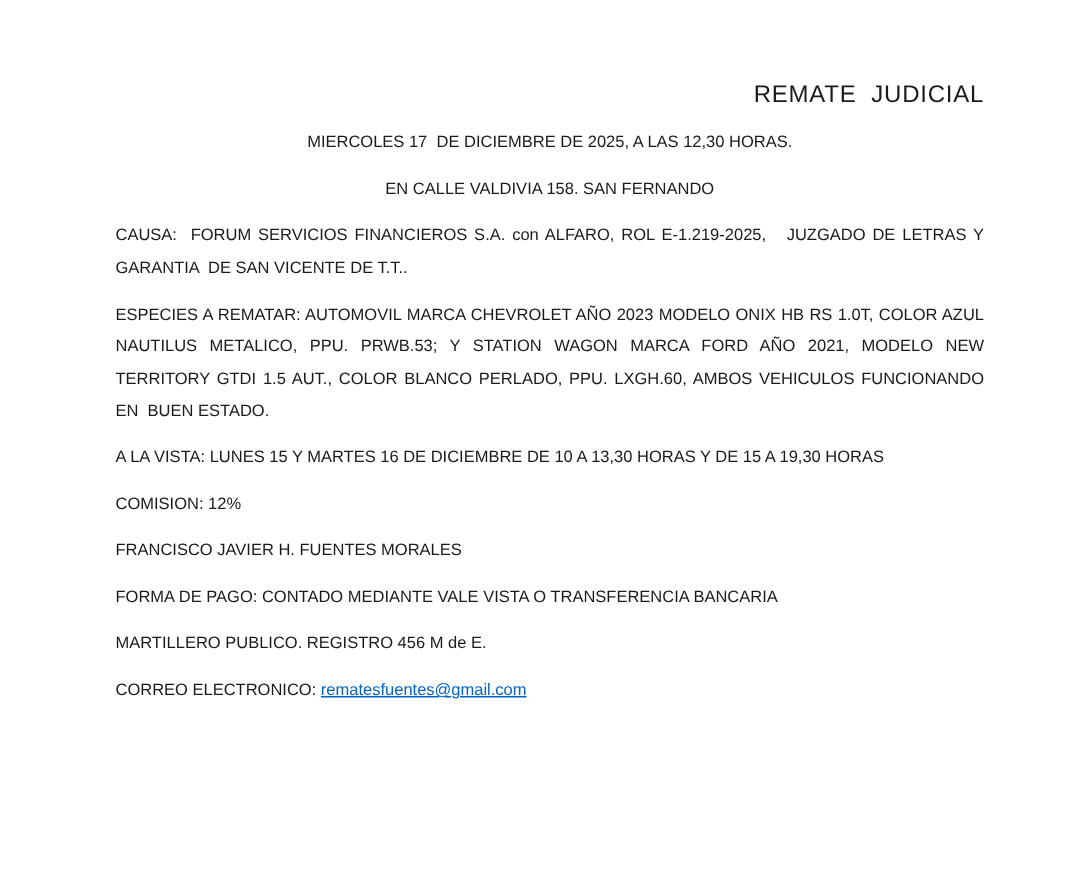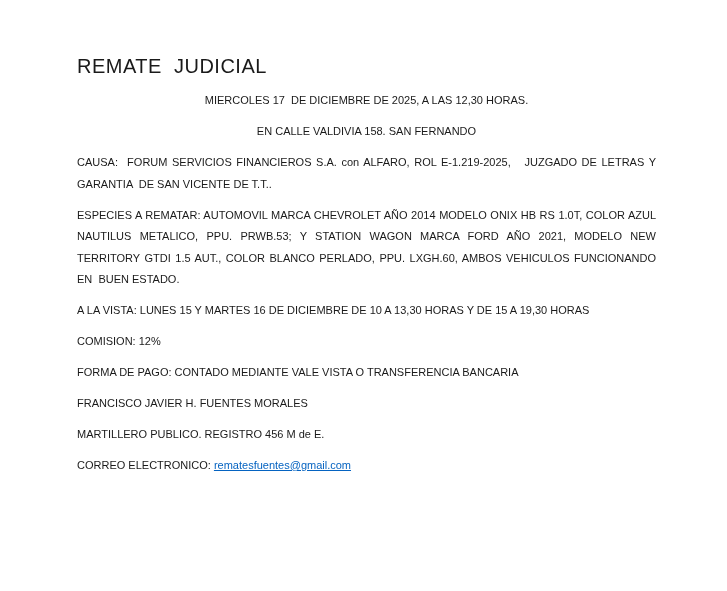--- a/index.html
+++ b/index.html
@@ -15,24 +15,24 @@
     overflow: hidden;
   }
   .page {
     box-sizing: border-box;
     width: 727px;
     height: 591px;
     padding: 55px 71px 0 77px;
     background: #ffffff;
   }
   .doc-title {
-    font-size: 20px;
+    font-size: 16px;
     font-weight: 400;
     letter-spacing: 0.5px;
-    text-align: left;
+    text-align: right;
     margin: 0 0 12px 0;
     white-space: pre-wrap;
   }
   p {
     font-size: 11px;
     line-height: 21.5px;
     margin: 0 0 9.5px 0;
     white-space: pre-wrap;
   }
   .center { text-align: center; }
@@ -50,28 +50,28 @@
 <div class="page">
 
   <h1 class="doc-title">REMATE  JUDICIAL</h1>
 
   <p class="center">MIERCOLES 17  DE DICIEMBRE DE 2025, A LAS 12,30 HORAS.</p>
 
   <p class="center">EN CALLE VALDIVIA 158. SAN FERNANDO</p>
 
   <p class="just">CAUSA:  FORUM SERVICIOS FINANCIEROS S.A. con ALFARO, ROL E-1.219-2025,   JUZGADO DE LETRAS Y GARANTIA  DE SAN VICENTE DE T.T..</p>
 
-  <p class="just">ESPECIES A REMATAR: AUTOMOVIL MARCA CHEVROLET AÑO 2014 MODELO ONIX HB RS 1.0T, COLOR AZUL NAUTILUS METALICO, PPU. PRWB.53; Y STATION WAGON MARCA FORD AÑO 2021, MODELO NEW TERRITORY GTDI 1.5 AUT., COLOR BLANCO PERLADO, PPU. LXGH.60, AMBOS VEHICULOS FUNCIONANDO EN  BUEN ESTADO.</p>
+  <p class="just">ESPECIES A REMATAR: AUTOMOVIL MARCA CHEVROLET AÑO 2023 MODELO ONIX HB RS 1.0T, COLOR AZUL NAUTILUS METALICO, PPU. PRWB.53; Y STATION WAGON MARCA FORD AÑO 2021, MODELO NEW TERRITORY GTDI 1.5 AUT., COLOR BLANCO PERLADO, PPU. LXGH.60, AMBOS VEHICULOS FUNCIONANDO EN  BUEN ESTADO.</p>
 
   <p class="just">A LA VISTA: LUNES 15 Y MARTES 16 DE DICIEMBRE DE 10 A 13,30 HORAS Y DE 15 A 19,30 HORAS</p>
 
   <p>COMISION: 12%</p>
 
+  <p>FRANCISCO JAVIER H. FUENTES MORALES</p>
+
   <p>FORMA DE PAGO: CONTADO MEDIANTE VALE VISTA O TRANSFERENCIA BANCARIA</p>
-
-  <p>FRANCISCO JAVIER H. FUENTES MORALES</p>
 
   <p>MARTILLERO PUBLICO. REGISTRO 456 M de E.</p>
 
 
   <p><span>CORREO ELECTRONICO: </span><a href="#" class="email-link">rematesfuentes@gmail.com</a></p>
 
 </div>
 
 </body></html>

